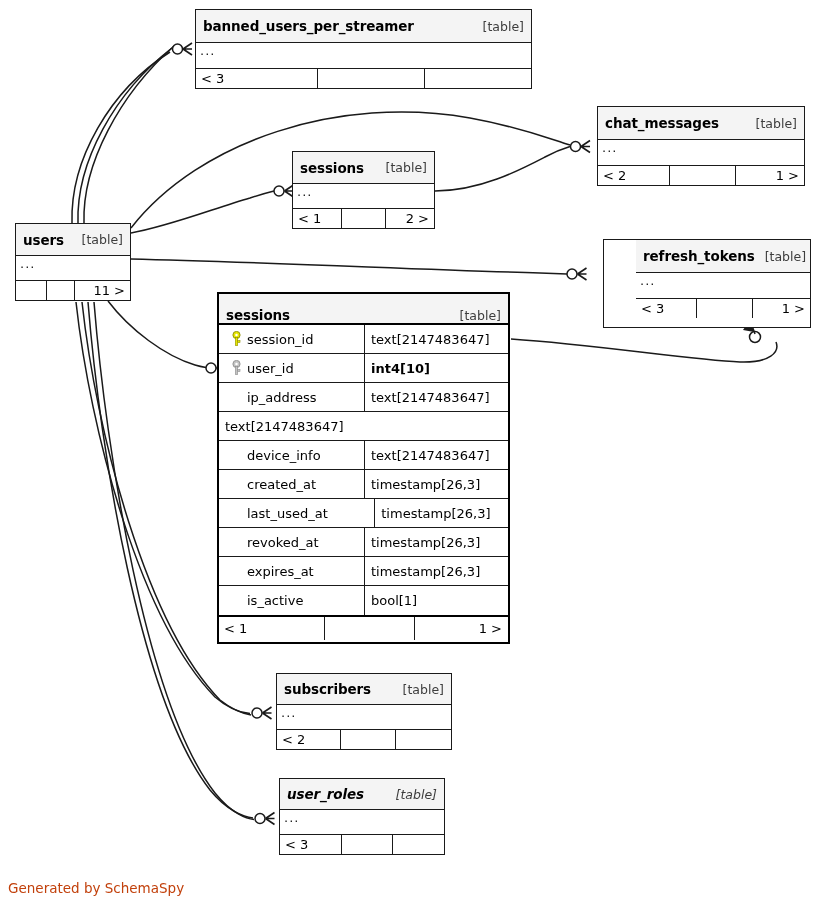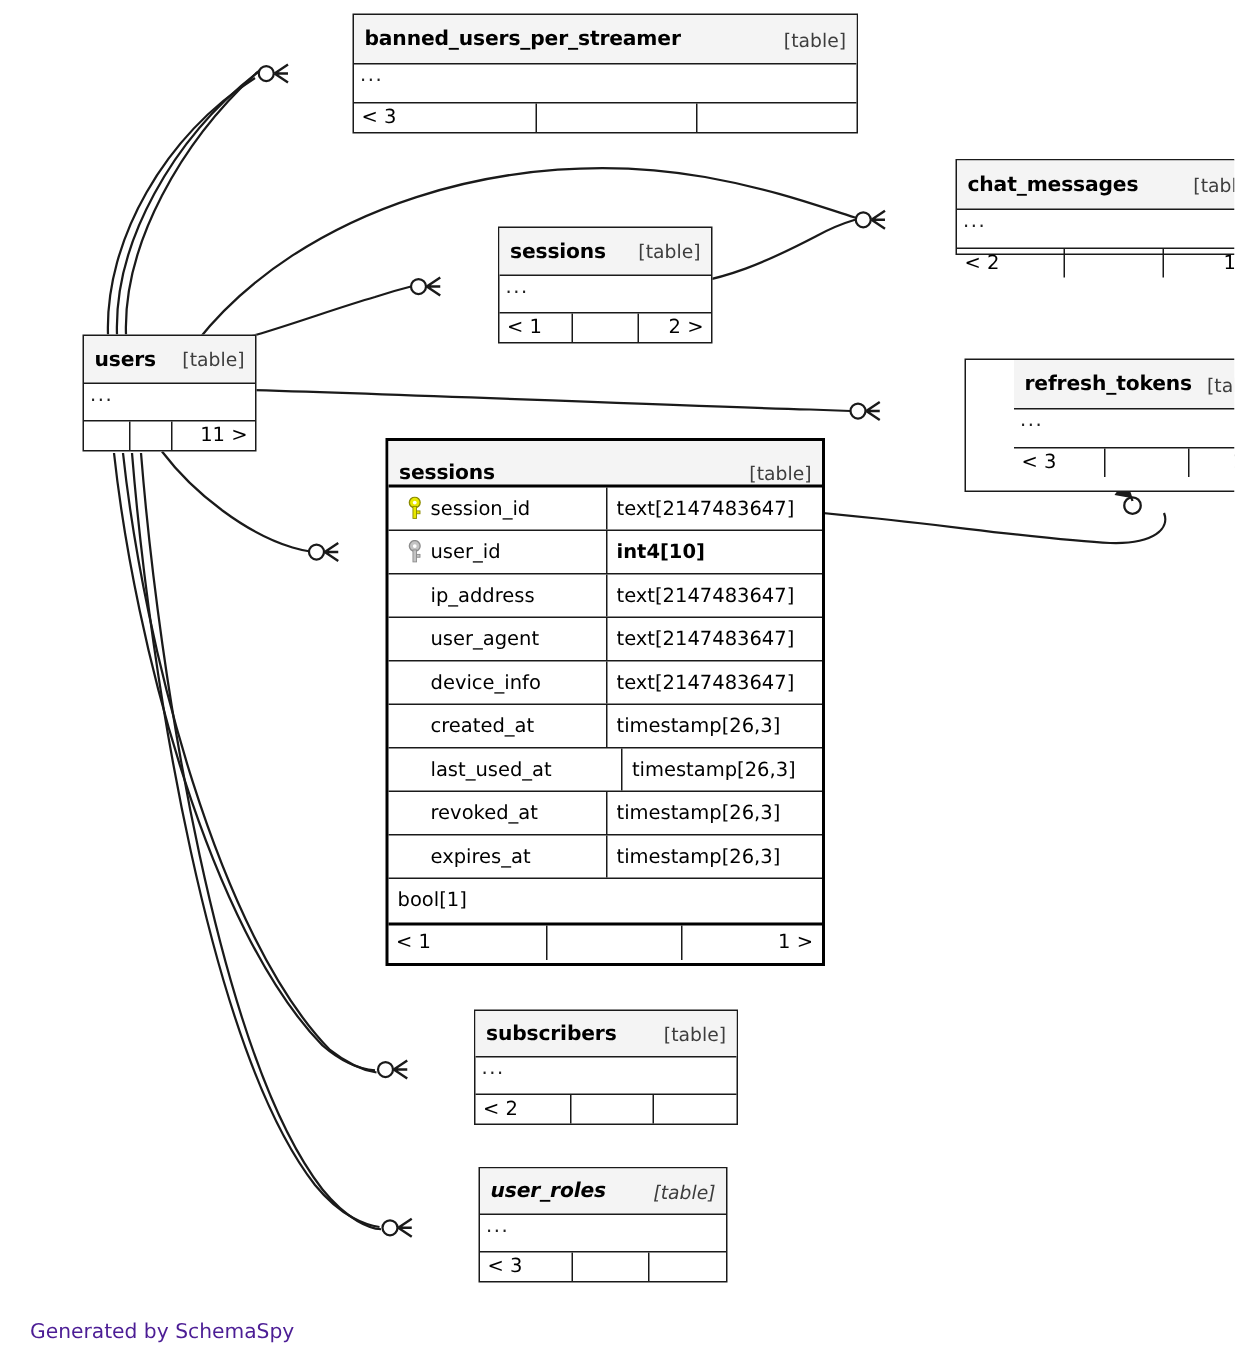--- a/index.html
+++ b/index.html
@@ -21,21 +21,20 @@
     width:823px;height:911px;
     pointer-events:none;
   }
   
   .table-node{
     position:absolute;
     box-sizing:border-box;
     background:#ffffff;
     border:1px solid #1a1a1a;
     z-index:5;
-    margin-left:40px;
   }
   .table-node.thick{
     border:2.5px solid #000000;
   }
   .tbl-header{
     box-sizing:border-box;
     background:#f4f4f4;
     border-bottom:1px solid #1a1a1a;
     display:flex;
     align-items:center;
@@ -121,24 +120,24 @@
     border-right:1px solid #1a1a1a;
     overflow:hidden;
     white-space:nowrap;
   }
   .foot-cell:last-child{border-right:none;}
   .foot-left{justify-content:flex-start;}
   .foot-right{justify-content:flex-end;}
   
   #credit{
     position:absolute;
-    left:20px;
+    left:8px;
     top:880px;
     font-size:13.5px;
-    color:#4c1d95;
+    color:#c2410c;
     white-space:nowrap;
   }
 </style>
 </head>
 <body>
 
 <div id="canvas">
 
   <svg id="edge-layer" viewBox="0 0 823 911" xmlns="http://www.w3.org/2000/svg">
     <defs>
@@ -214,21 +213,21 @@
       <span class="tbl-kind">[table]</span>
     </div>
     <div class="tbl-ellipsis" style="height:25px;">...</div>
     <div class="tbl-footer" style="height:20px;">
       <div class="foot-cell foot-left" style="width:122px;">&lt; 3</div>
       <div class="foot-cell" style="width:107px;"></div>
       <div class="foot-cell foot-right" style="width:106px;"></div>
     </div>
   </div>
 
-  <div class="table-node" style="left:597px;top:106px;width:208px;height:64px;">
+  <div class="table-node" style="left:597px;top:106px;width:208px;height:80px;">
     <div class="tbl-header" style="height:33px;">
       <span class="tbl-name">chat_messages</span>
       <span class="tbl-kind">[table]</span>
     </div>
     <div class="tbl-ellipsis" style="height:25px;">...</div>
     <div class="tbl-footer" style="height:20px;">
       <div class="foot-cell foot-left" style="width:72px;">&lt; 2</div>
       <div class="foot-cell" style="width:66px;"></div>
       <div class="foot-cell foot-right" style="width:68px;">1 &gt;</div>
     </div>
@@ -313,24 +312,20 @@
 
       <div class="col-row">
         <div class="col-left" style="width:146px;">
           <span class="col-keywrap"></span>
           <span class="col-name">ip_address</span>
         </div>
         <div class="col-type" style="width:141px;">text[2147483647]</div>
       </div>
 
       <div class="col-row">
-        <div class="col-left" style="width:146px;">
-          <span class="col-keywrap"></span>
-          <span class="col-name">user_agent</span>
-        </div>
         <div class="col-type" style="width:141px;">text[2147483647]</div>
       </div>
 
       <div class="col-row">
         <div class="col-left" style="width:146px;">
           <span class="col-keywrap"></span>
           <span class="col-name">device_info</span>
         </div>
         <div class="col-type" style="width:141px;">text[2147483647]</div>
       </div>
@@ -361,20 +356,24 @@
 
       <div class="col-row">
         <div class="col-left" style="width:146px;">
           <span class="col-keywrap"></span>
           <span class="col-name">expires_at</span>
         </div>
         <div class="col-type" style="width:141px;">timestamp[26,3]</div>
       </div>
 
       <div class="col-row" style="border-bottom:none;">
+        <div class="col-left" style="width:146px;">
+          <span class="col-keywrap"></span>
+          <span class="col-name">is_active</span>
+        </div>
         <div class="col-type" style="width:141px;">bool[1]</div>
       </div>
     </div>
 
     <div class="tbl-footer" style="height:25px;">
       <div class="foot-cell foot-left" style="width:106px;">&lt; 1</div>
       <div class="foot-cell" style="width:90px;"></div>
       <div class="foot-cell foot-right" style="width:92px;">1 &gt;</div>
     </div>
   </div>

